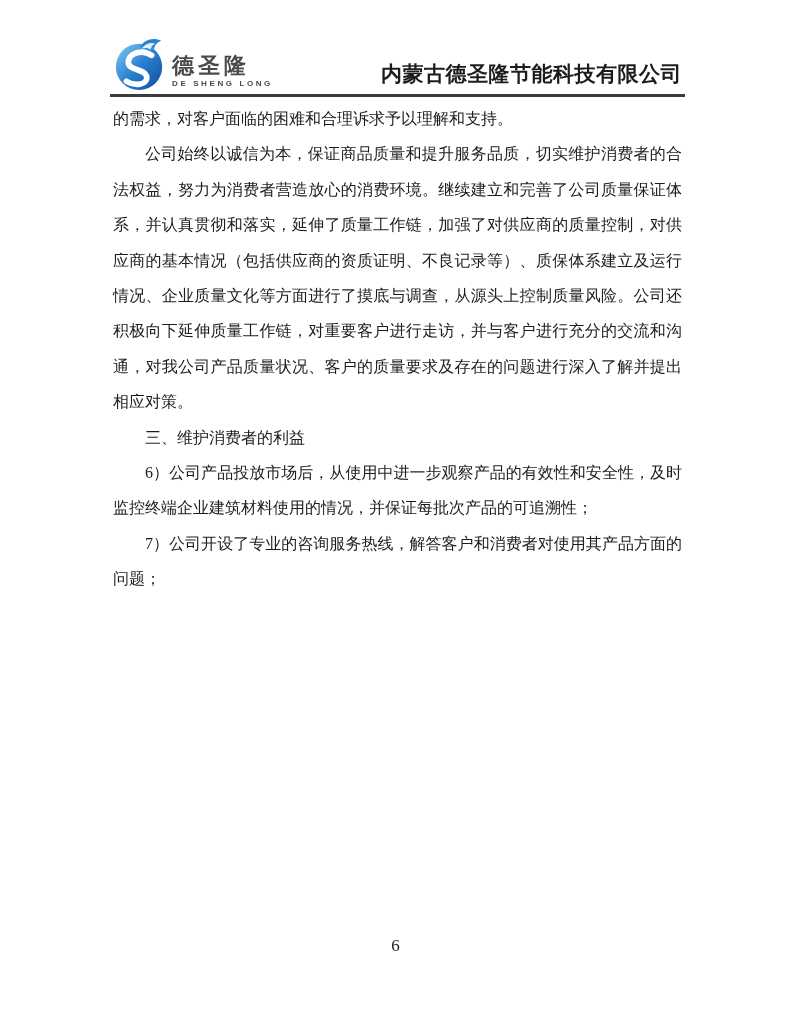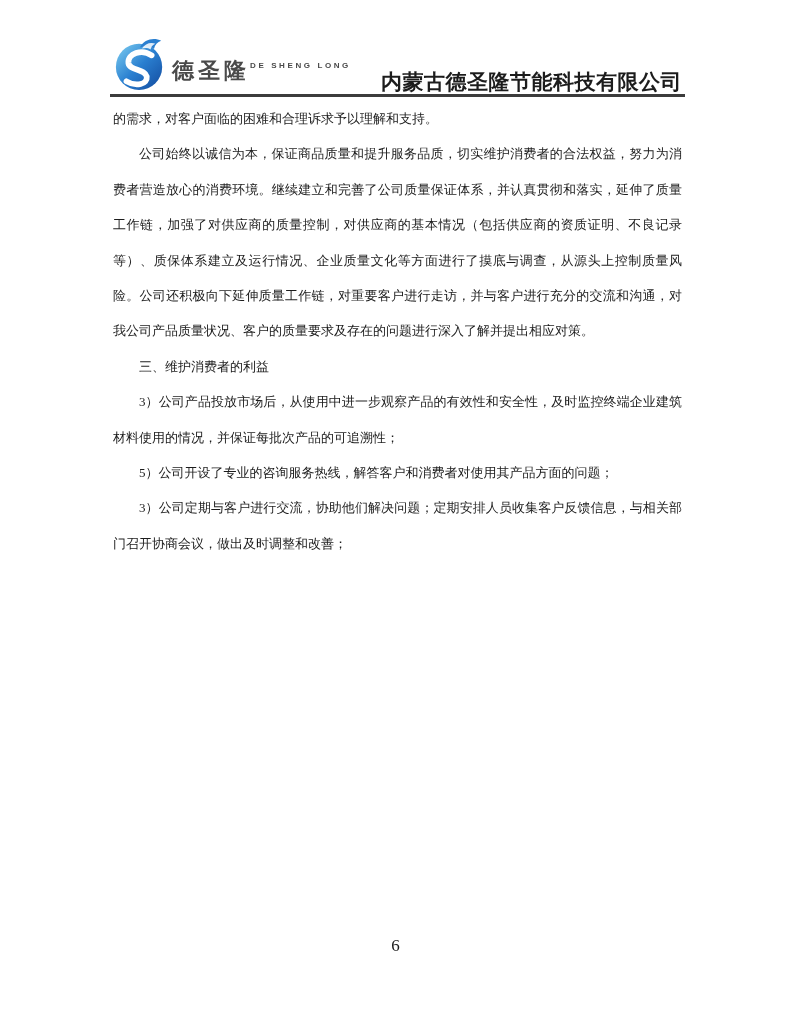--- a/index.html
+++ b/index.html
@@ -24,21 +24,21 @@
     align-items: flex-end;
   }
   .logo {
     display: flex;
     align-items: center;
   }
   .logo-mark { flex: 0 0 auto; }
   .logo-text-block {
     margin-left: 5px;
     display: flex;
-    flex-direction: row;
+    flex-direction: column;
     justify-content: space-between;
     margin-top: 10px;
   }
   .logo-cn {
     font-family: "Liberation Sans", "DejaVu Sans", sans-serif;
     font-weight: bold;
     font-size: 22px;
     letter-spacing: 4px;
     color: #4a4a4a;
     line-height: 1.05;
@@ -49,36 +49,36 @@
     font-size: 8px;
     letter-spacing: 2.6px;
     color: #4a4a4a;
     margin-top: 2px;
   }
   .company-name {
     font-weight: bold;
     font-size: 21px;
     letter-spacing: 0.5px;
     white-space: nowrap;
-    padding-bottom: 0;
+    padding-bottom: 8px;
   }
   .header-rule {
     position: absolute;
     top: 94px;
     left: 110px;
     width: 575px;
     height: 0;
     border-top: 3px solid #3c3c3c;
   }
   .doc-body {
     position: absolute;
     top: 101px;
     left: 113px;
     width: 569px;
-    font-size: 13px;
+    font-size: 16px;
     line-height: 35.4px;
     text-align: justify;
     text-justify: inter-character;
   }
   .doc-body p.para { margin: 0; }
   .doc-body p.para.indent { text-indent: 2em; }
   .footer {
     position: absolute;
     top: 936px;
     left: 0;
@@ -117,22 +117,21 @@
     </div>
     <div class="company-name">内蒙古德圣隆节能科技有限公司</div>
   </div>
 
   <div class="header-rule"></div>
 
   <div class="doc-body">
       <p class="para">的需求，对客户面临的困难和合理诉求予以理解和支持。</p>
       <p class="para indent">公司始终以诚信为本，保证商品质量和提升服务品质，切实维护消费者的合法权益，努力为消费者营造放心的消费环境。继续建立和完善了公司质量保证体系，并认真贯彻和落实，延伸了质量工作链，加强了对供应商的质量控制，对供应商的基本情况（包括供应商的资质证明、不良记录等）、质保体系建立及运行情况、企业质量文化等方面进行了摸底与调查，从源头上控制质量风险。公司还积极向下延伸质量工作链，对重要客户进行走访，并与客户进行充分的交流和沟通，对我公司产品质量状况、客户的质量要求及存在的问题进行深入了解并提出相应对策。</p>
       <p class="para indent">三、维护消费者的利益</p>
-      <p class="para indent">3）公司产品投放市场后，从使用中进一步观察产品的有效性和安全性，及时监控终端企业建筑材料使用的情况，并保证每批次产品的可追溯性；</p>
-      <p class="para indent">5）公司开设了专业的咨询服务热线，解答客户和消费者对使用其产品方面的问题；</p>
-      <p class="para indent">3）公司定期与客户进行交流，协助他们解决问题；定期安排人员收集客户反馈信息，与相关部门召开协商会议，做出及时调整和改善；</p>
+      <p class="para indent">6）公司产品投放市场后，从使用中进一步观察产品的有效性和安全性，及时监控终端企业建筑材料使用的情况，并保证每批次产品的可追溯性；</p>
+      <p class="para indent">7）公司开设了专业的咨询服务热线，解答客户和消费者对使用其产品方面的问题；</p>
     </div>
 
   <div class="footer">
     <span>6</span>
   </div>
 
 </div>
 
 </body></html>

